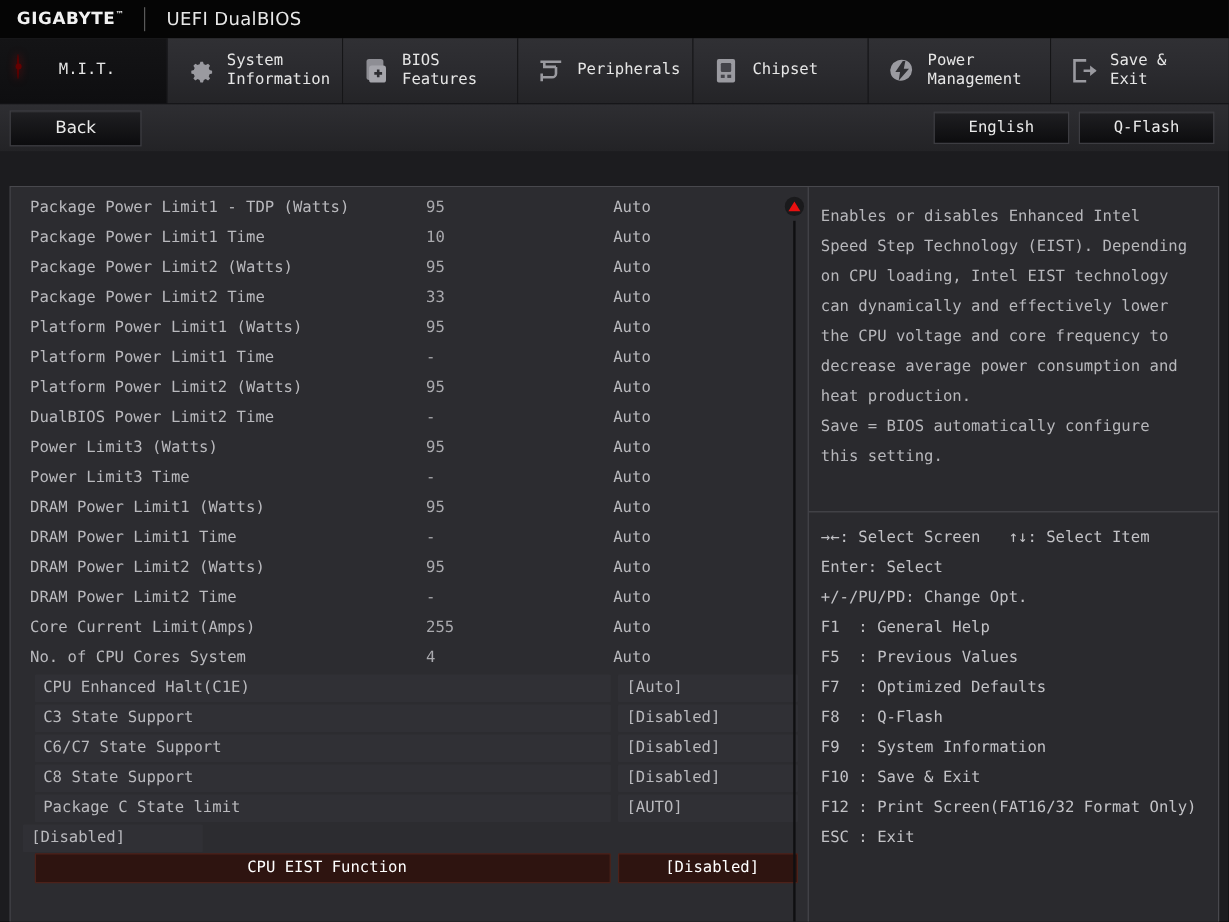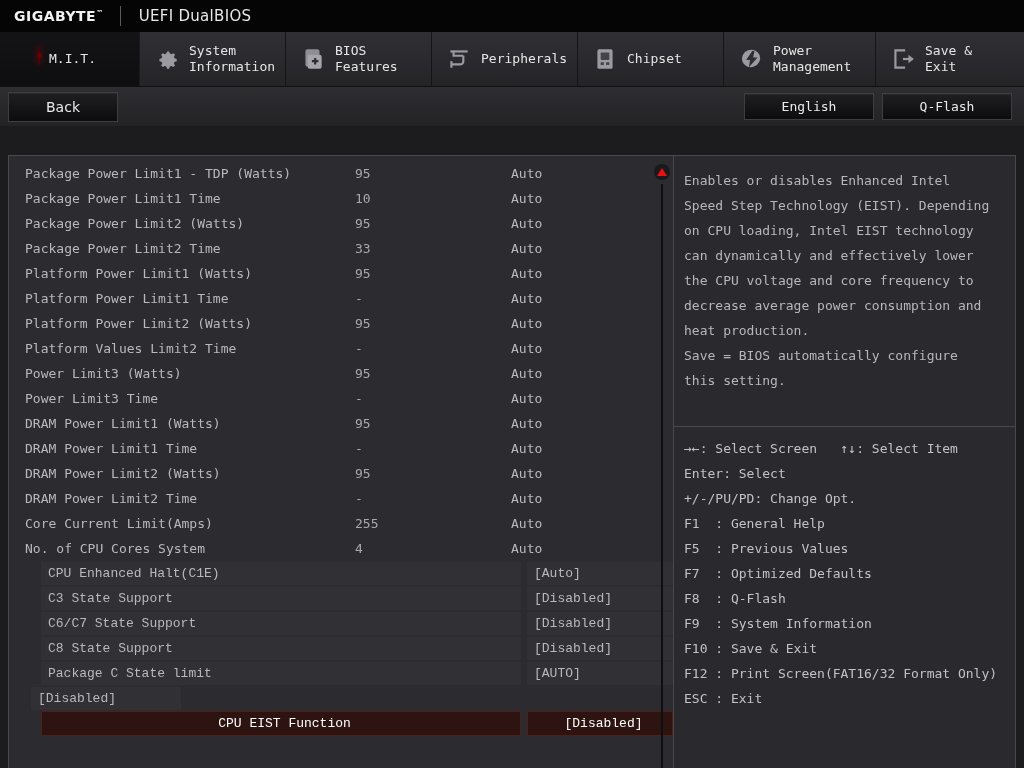--- a/index.html
+++ b/index.html
@@ -38,21 +38,20 @@
   .tab {
     display: flex; align-items: center; gap: 9px;
     padding: 0 14px; min-width: 0;
     border-right: 1px solid #151517;
     background: linear-gradient(180deg,#303034 0%,#2a2a2e 55%,#242427 100%);
     position: relative;
   }
   .tab.active {
     background: linear-gradient(180deg,#141416 0%,#0e0e10 100%);
     border-right: 1px solid #1b1b1e;
-    text-align: right;
   }
   .tab-label {
     font-size: 13px; line-height: 16px; color: #e6e6e6;
     white-space: pre-line;
   }
   .tab-icon { width: 26px; height: 26px; flex: 0 0 26px; position: relative; }
   .tab-icon svg { display:block; width:26px; height:26px; }
 
   .mit-dot {
     width: 24px; height: 24px; border-radius: 50%;
@@ -76,21 +75,21 @@
     border: 1px solid #3d3d42;
     color: #eaeaea; font-size: 13px;
     height: 27px; display: flex; align-items: center; justify-content: center;
     box-shadow: inset 0 1px 0 rgba(255,255,255,.05);
   }
   .btn-back {
     font-family: "DejaVu Sans", "Liberation Sans", sans-serif;
     width: 110px; margin-left: 8px; height: 30px; font-size: 14px;
   }
   .btn-right { position: absolute; right: 12px; display: flex; gap: 8px; }
-  .btn-lang, .btn-qflash { width: 130px; }
+  .btn-lang, .btn-qflash { width: 113px; }
 
   
   .body {
     position: absolute; left: 8px; top: 131px;
     width: 1008px; height: 699px;
     border: 1px solid #48484d;
     background: #2a2a2e;
     display: flex;
     margin-top: 24px;
   }
@@ -110,21 +109,21 @@
     font-size: 13px; color: #b9b9bd; white-space: nowrap;
   }
   .srow .num {
     width: 156px; flex: 0 0 156px;
     font-size: 13px; color: #a9a9ad;
   }
   .srow .val {
     font-size: 13px; color: #b9b9bd;
   }
   
-  .srow.opt { padding-left: 16px; font-family: Liberation Mono, monospace; }
+  .srow.opt { padding-left: 4px; }
   .srow.opt .label {
     margin-left: 16px;
     background: #303035;
     height: 23px; line-height: 23px; width: 480px; flex: 0 0 480px;
     padding-left: 7px; border-radius: 1px;
   }
   .srow.opt .val {
     background: #303035;
     height: 23px; line-height: 23px;
     width: 150px; padding-left: 7px; margin-left: 6px; border-radius: 1px;
@@ -317,21 +316,21 @@
             <span class="label">Platform Power Limit1 Time</span>
             <span class="num">-</span>
             <span class="val">Auto</span>
           </div>
           <div class="srow">
             <span class="label">Platform Power Limit2 (Watts)</span>
             <span class="num">95</span>
             <span class="val">Auto</span>
           </div>
           <div class="srow">
-            <span class="label">Platform Values Limit2 Time</span>
+            <span class="label">DualBIOS Power Limit2 Time</span>
             <span class="num">-</span>
             <span class="val">Auto</span>
           </div>
           <div class="srow">
             <span class="label">Power Limit3 (Watts)</span>
             <span class="num">95</span>
             <span class="val">Auto</span>
           </div>
           <div class="srow">
             <span class="label">Power Limit3 Time</span>

